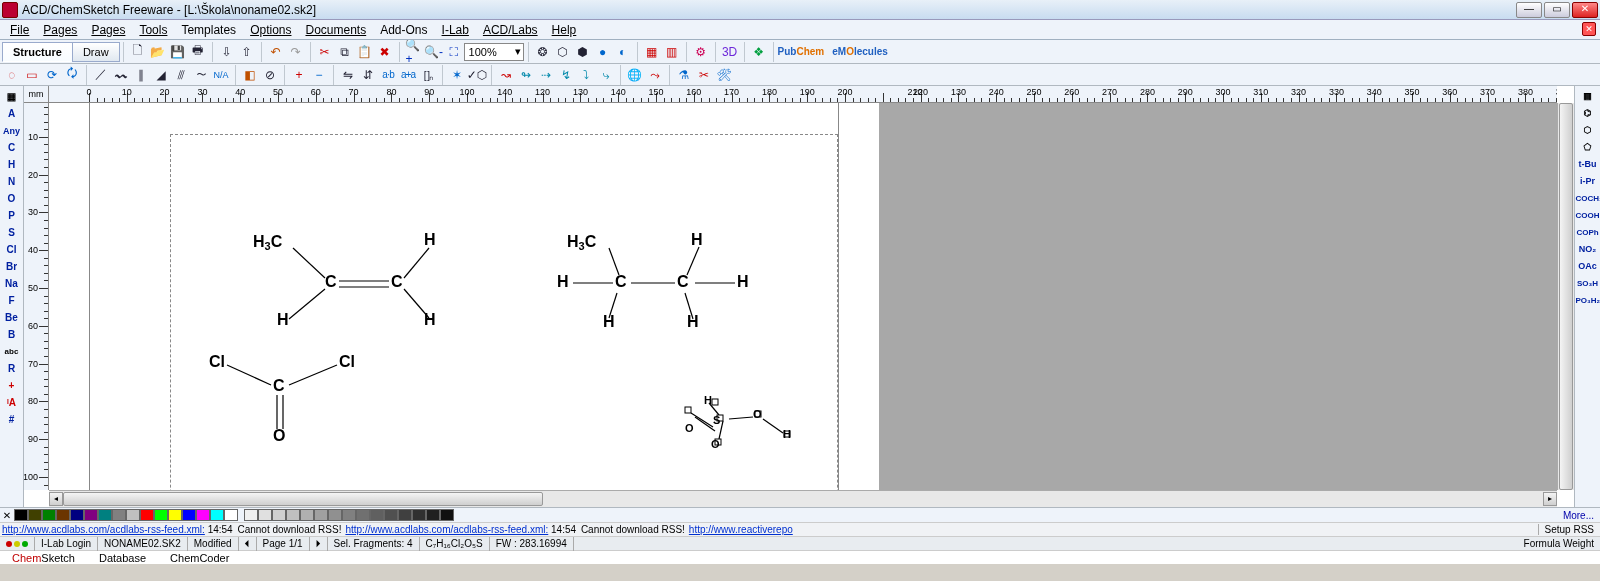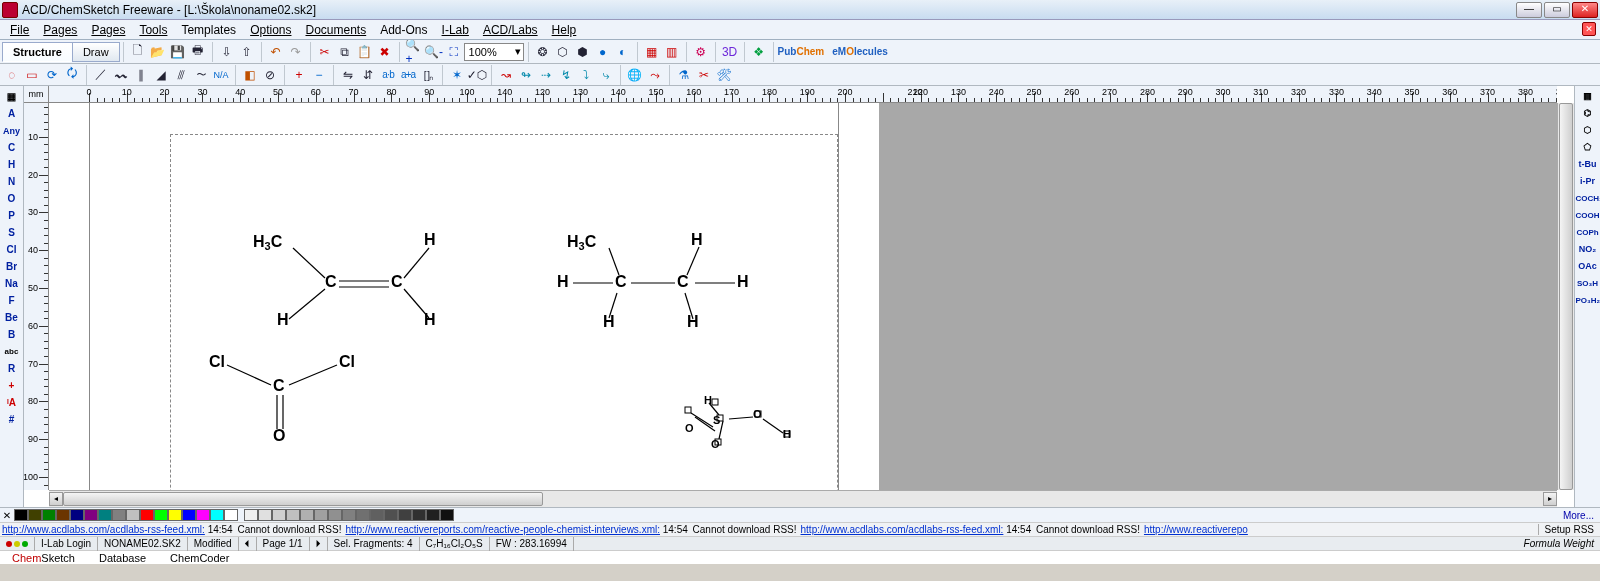--- a/index.html
+++ b/index.html
@@ -657,21 +657,20 @@
       <div class="pal-cell" style="background: rgb(64, 64, 64);"></div>
       <div class="pal-cell" style="background: rgb(48, 48, 48);"></div>
       <div class="pal-cell" style="background: rgb(32, 32, 32);"></div>
       <div class="pal-cell" style="background: rgb(16, 16, 16);"></div>
     </div>
   <div class="more">More...</div>
 </div>
 
 <div class="rss-row">
   <span><a>http://www.acdlabs.com/acdlabs-rss-feed.xml:</a> <span>14:54</span> <span class="err">Cannot download RSS!</span></span>
-  <span><a>http://www.reactivereports.com/reactive-people-chemist-interviews.xml:</a> <span>14:54</span> <span class="err">Cannot download RSS!</span></span>
   <span><a>http://www.acdlabs.com/acdlabs-rss-feed.xml:</a> <span>14:54</span> <span class="err">Cannot download RSS!</span></span>
   <span><a>http://www.reactiverepo</a></span>
   <div class="rss-setup">Setup RSS</div>
 </div>
 
 <div class="status-row">
   <div class="status-cell">
     <span class="traffic">
         <span class="dot" style="background:#c00;"></span>
         <span class="dot" style="background:#cc0;"></span>
@@ -680,20 +679,20 @@
   </div>
   <div class="status-cell">I-Lab Login</div>
   <div class="status-cell">NONAME02.SK2</div>
   <div class="status-cell">Modified</div>
   <div class="status-cell">⏴</div>
   <div class="status-cell">Page 1/1</div>
   <div class="status-cell">⏵</div>
   <div class="status-cell">Sel. Fragments: 4</div>
   <div class="status-cell">C₇H₁₆Cl₂O₅S</div>
   <div class="status-cell">FW : 283.16994</div>
-  <div class="status-cell" style="margin-left:auto; border-right:none;font-style:italic;">Formula Weight</div>
+  <div class="status-cell" style="margin-left:auto; border-right:none;">Formula Weight</div>
 </div>
 
 <div class="nav-row">
   <div class="nav-item"><span class="hot">Chem</span><span>Sketch</span></div>
   <div class="nav-item">Database</div>
   <div class="nav-item">ChemCoder</div>
 </div>
 
 </body></html>

